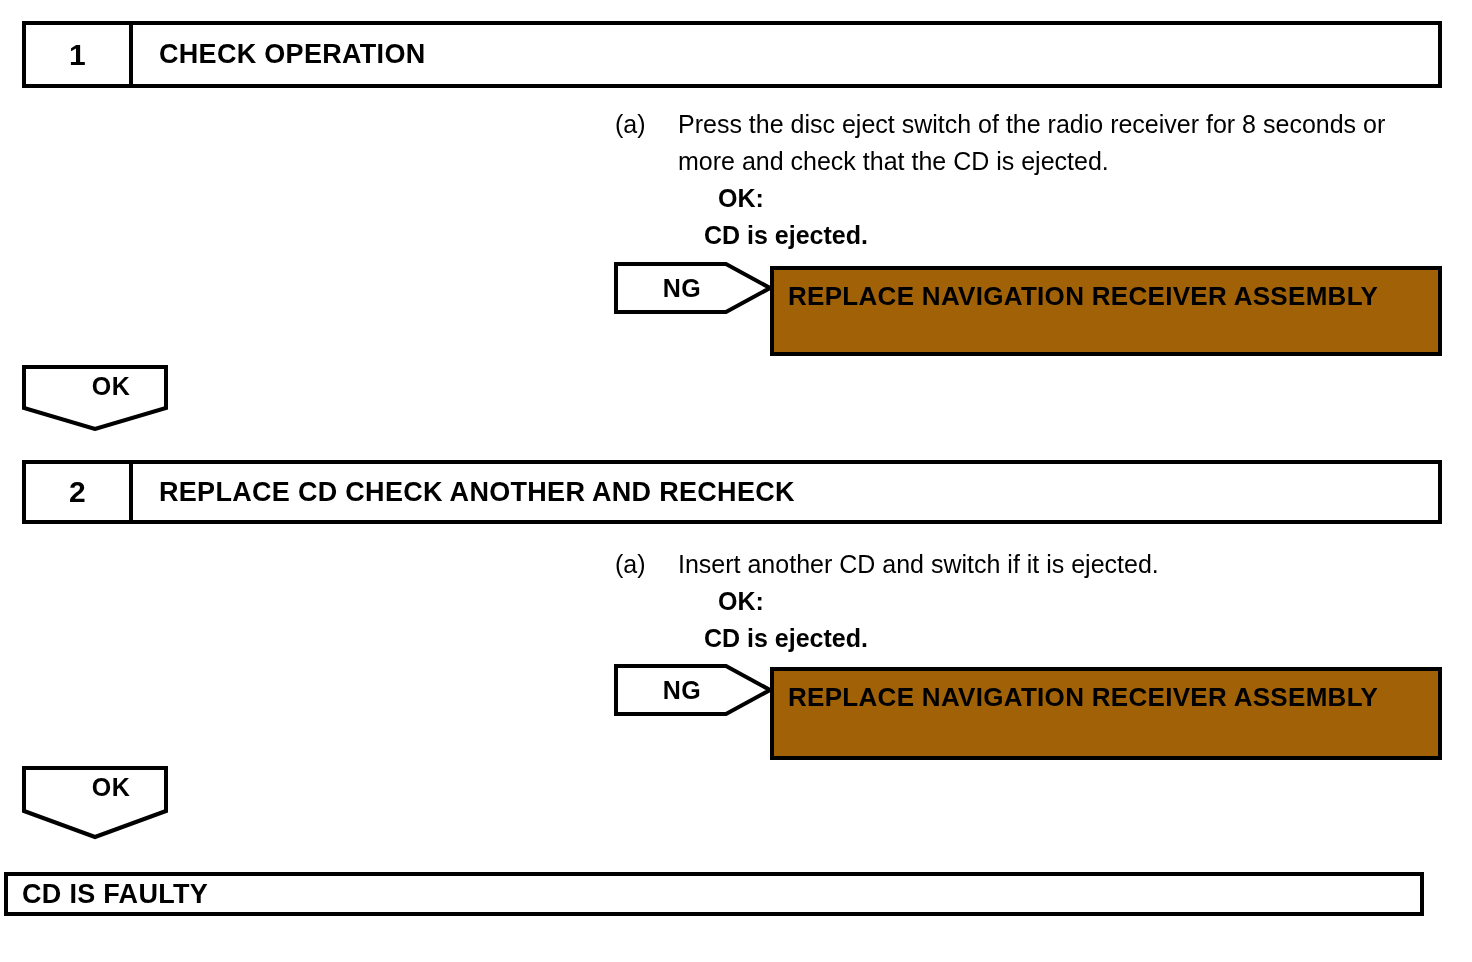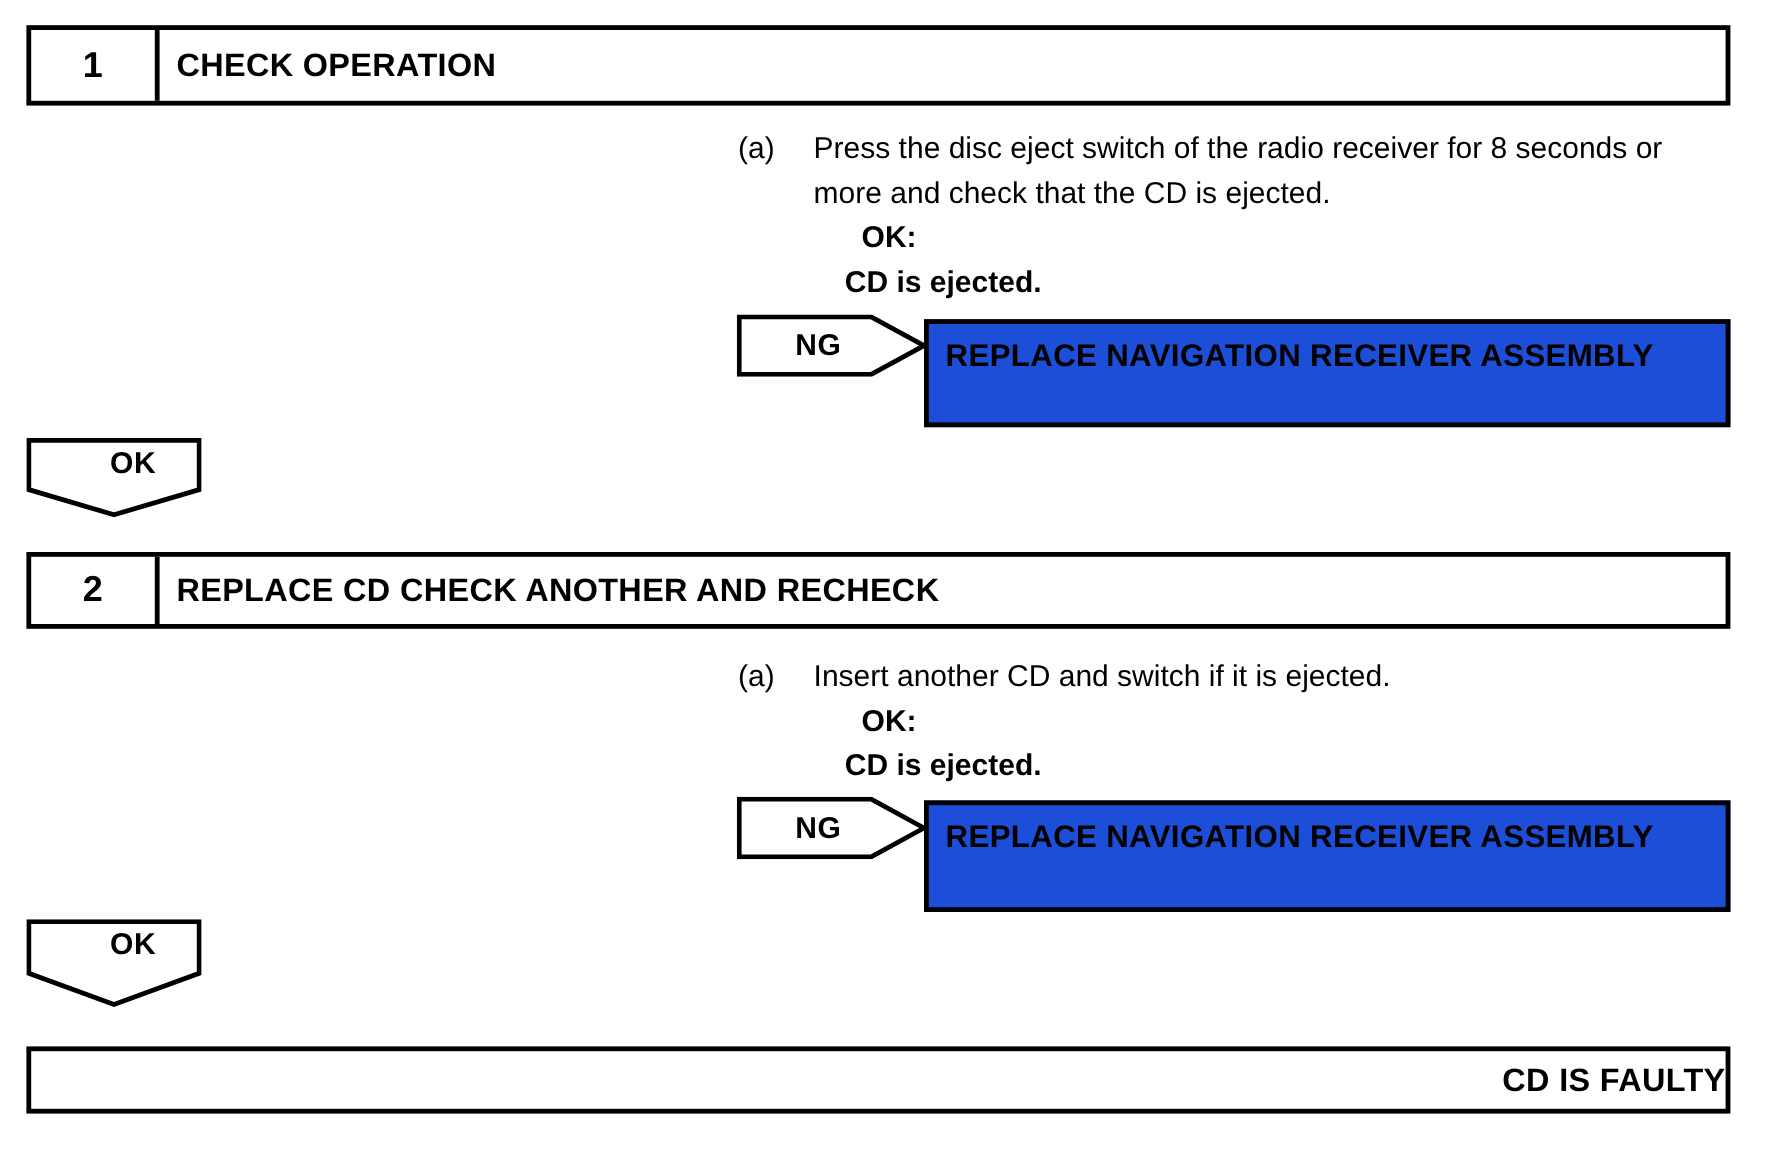--- a/index.html
+++ b/index.html
@@ -36,21 +36,21 @@
     display: flex;
     align-items: center;
     justify-content: center;
     font-size: 30px;
     font-weight: bold;
     letter-spacing: 0.5px;
   }
   .step-title {
     display: flex;
     align-items: center;
-    padding-left: 14px;
+    padding-left: 26px;
     font-size: 27px;
     font-weight: bold;
     letter-spacing: 0.3px;
     white-space: nowrap;
   }
 
   
   .instruction {
     position: absolute;
     font-size: 25px;
@@ -100,21 +100,21 @@
     font-weight: bold;
     letter-spacing: 0.5px;
     margin-left: 24px;
   }
 
   
   .result-box {
     position: absolute;
     box-sizing: border-box;
     border: 4px solid #000;
-    background: #1d4ed8;
+    background: #a16207;
     padding: 8px 0 16px 14px;
     font-size: 26px;
     font-weight: bold;
     line-height: 36px;
     letter-spacing: 0.3px;
   }
 
   
   .ok-tag {
     position: absolute;
@@ -216,17 +216,17 @@
     <span>REPLACE NAVIGATION RECEIVER ASSEMBLY</span>
   </div>
 
   <div class="ok-tag" style="left:22px; top:766px; width:146px; height:74px;">
     <svg width="146" height="74" viewBox="0 0 146 74">
       <polygon points="2,2 144,2 144,45 73,71 2,45" fill="#ffffff" stroke="#000000" stroke-width="4" stroke-linejoin="miter"></polygon>
     </svg>
     <div class="ok-label">OK</div>
   </div>
 
-  <div class="final-box" style="left:22px; top:872px; width:1420px; height:56px;justify-content:flex-end;">
+  <div class="final-box" style="left:4px; top:872px; width:1420px; height:44px;">
     <span>CD IS FAULTY</span>
   </div>
 
 </div>
 
 </body></html>

